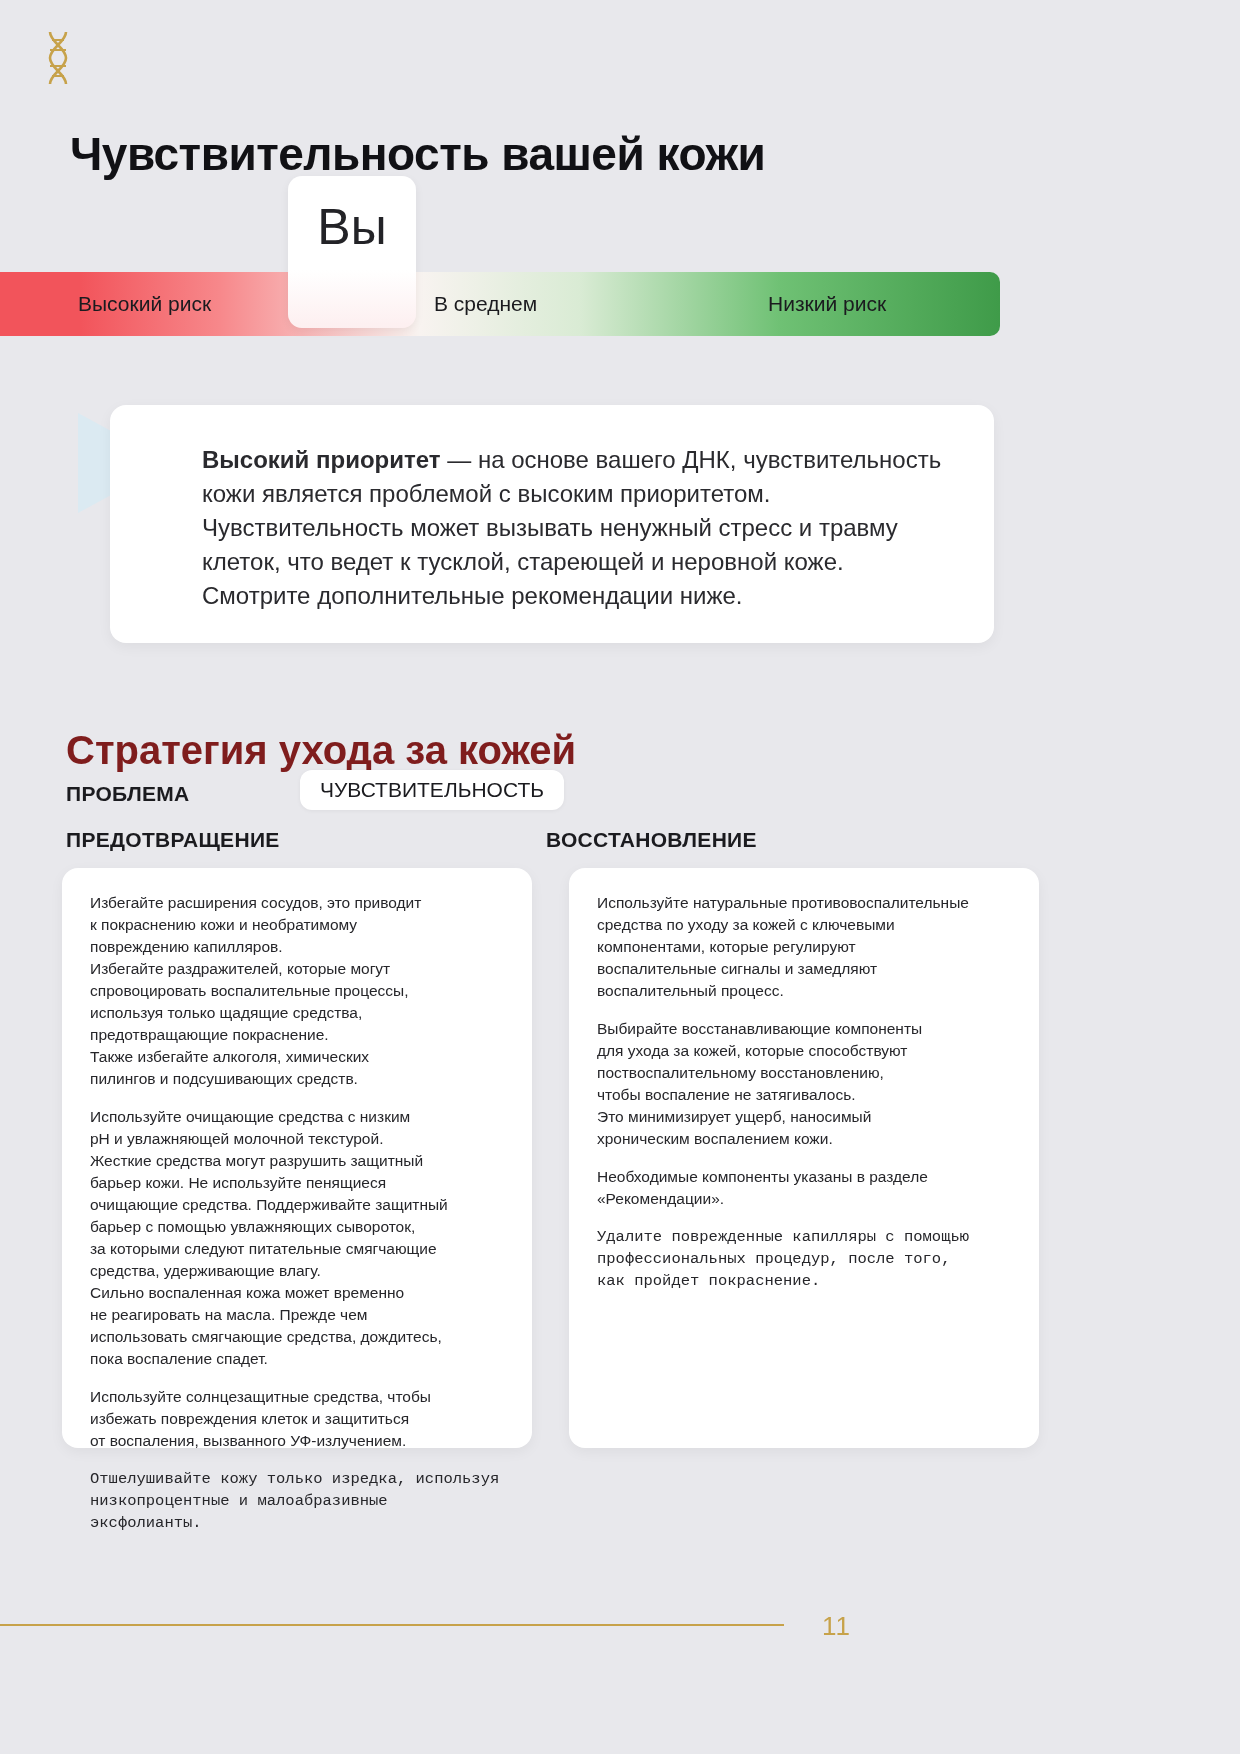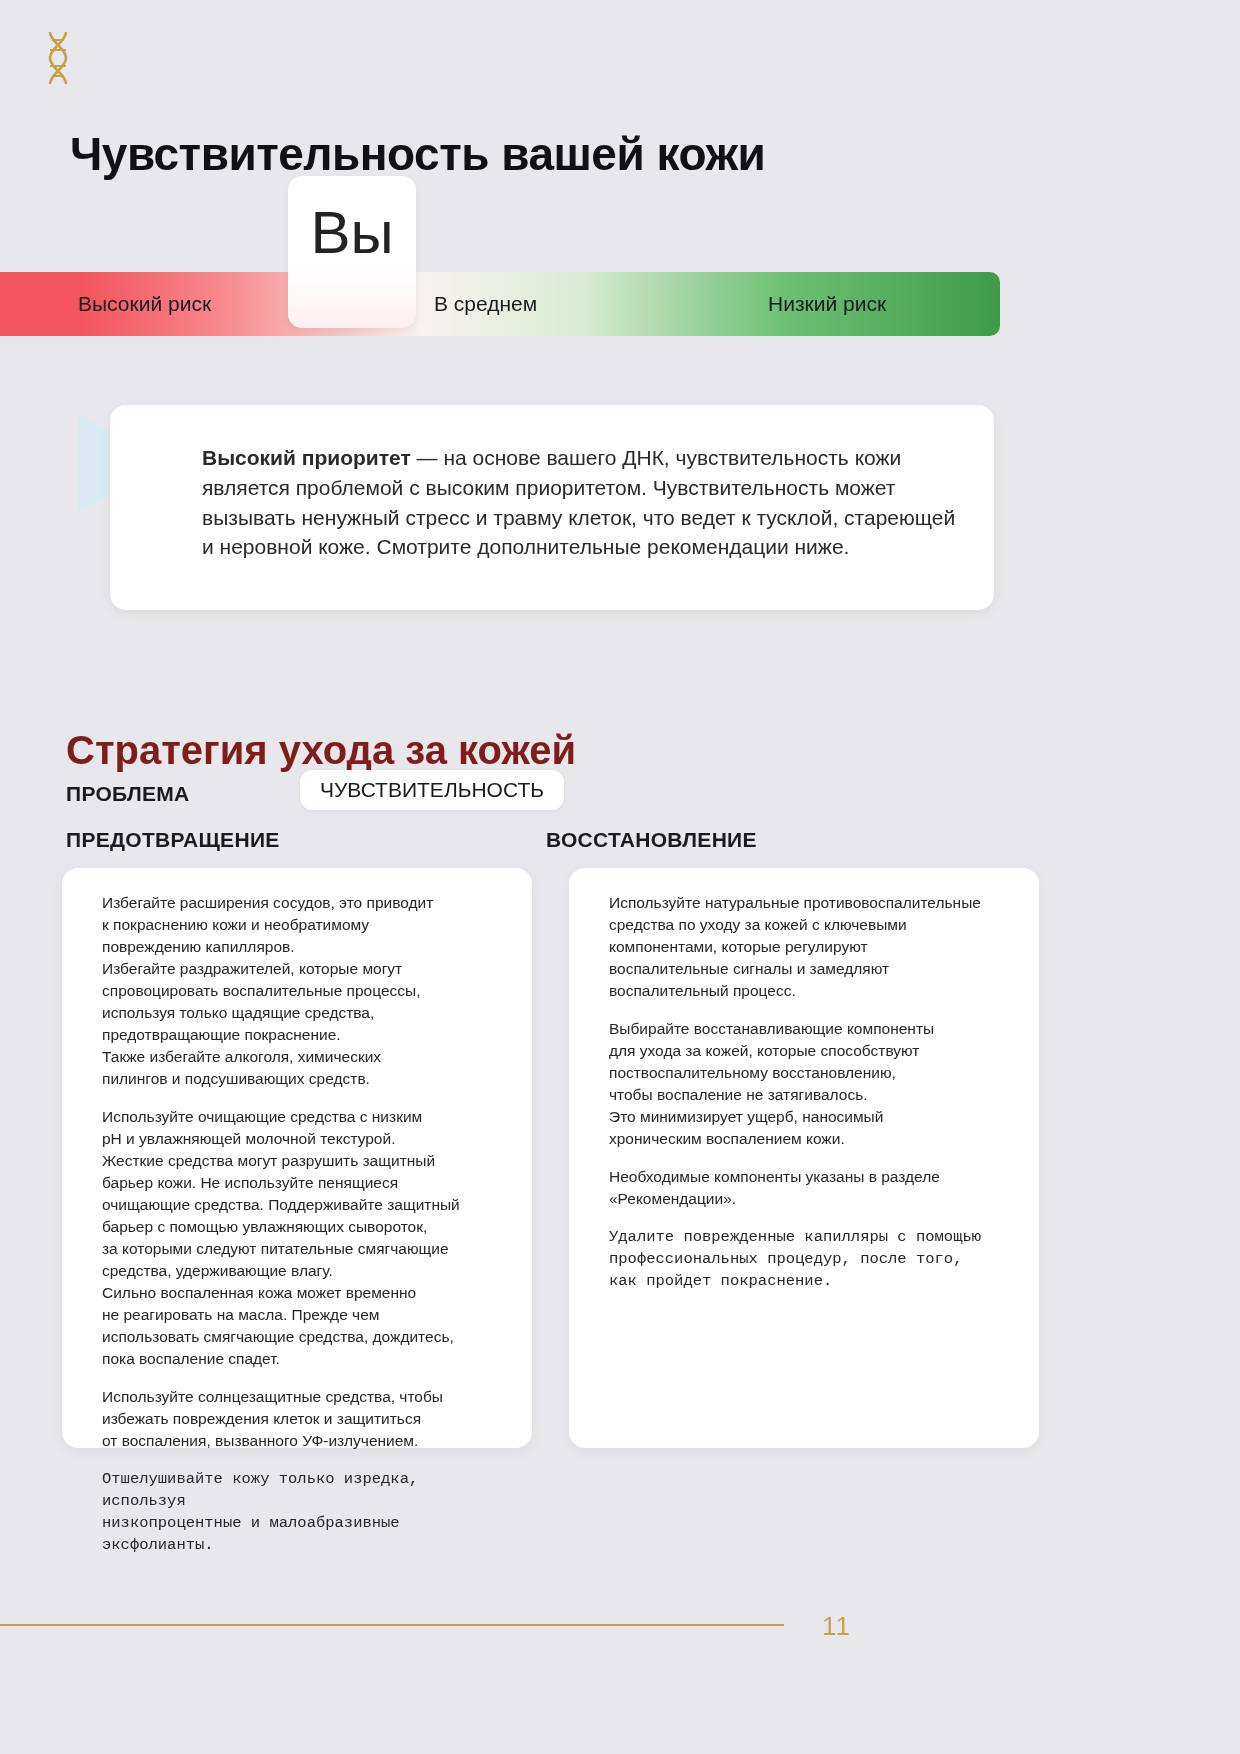--- a/index.html
+++ b/index.html
@@ -83,21 +83,21 @@
     width: 128px;
     height: 152px;
     background: linear-gradient(to bottom, #ffffff 0%, #ffffff 62%, #fdeff0 100%);
     border-radius: 14px;
     box-shadow: 0 3px 10px rgba(0,0,0,.06);
     display: flex;
     align-items: flex-start;
     justify-content: center;
   }
   .you-marker span {
-    font-size: 60px;
+    font-size: 50px;
     color: #232327;
     margin-top: 22px;
     font-weight: normal;
     text-align: center;
   }
 
   
   .callout {
     position: absolute;
     left: 110px;
@@ -115,21 +115,21 @@
     left: 78px;
     top: 413px;
     width: 0;
     height: 0;
     border-top: 50px solid transparent;
     border-bottom: 50px solid transparent;
     border-left: 92px solid #dbeaf2;
   }
   .callout p {
     margin: 0;
-    font-size: 21px;
+    font-size: 24px;
     line-height: 1.42;
     color: #2a2a2e;
   }
   .callout b { font-weight: bold; }
 
   
   .strategy-title {
     position: absolute;
     top: 695px;
     left: 66px;
@@ -179,21 +179,21 @@
 
   .card {
     position: absolute;
     top: 868px;
     width: 470px;
     height: 580px;
     background: #ffffff;
     border-radius: 16px;
     box-shadow: 0 4px 14px rgba(0,0,0,.05);
     box-sizing: border-box;
-    padding: 24px 40px;
+    padding: 24px 28px;
   }
   .card.left { left: 62px; }
   .card.right { left: 542px; margin-left: 27px; }
   .card p {
     margin: 0 0 16px 0;
     font-size: 15.5px;
     line-height: 1.42;
     color: #26262a;
     white-space: pre-line;
   }

